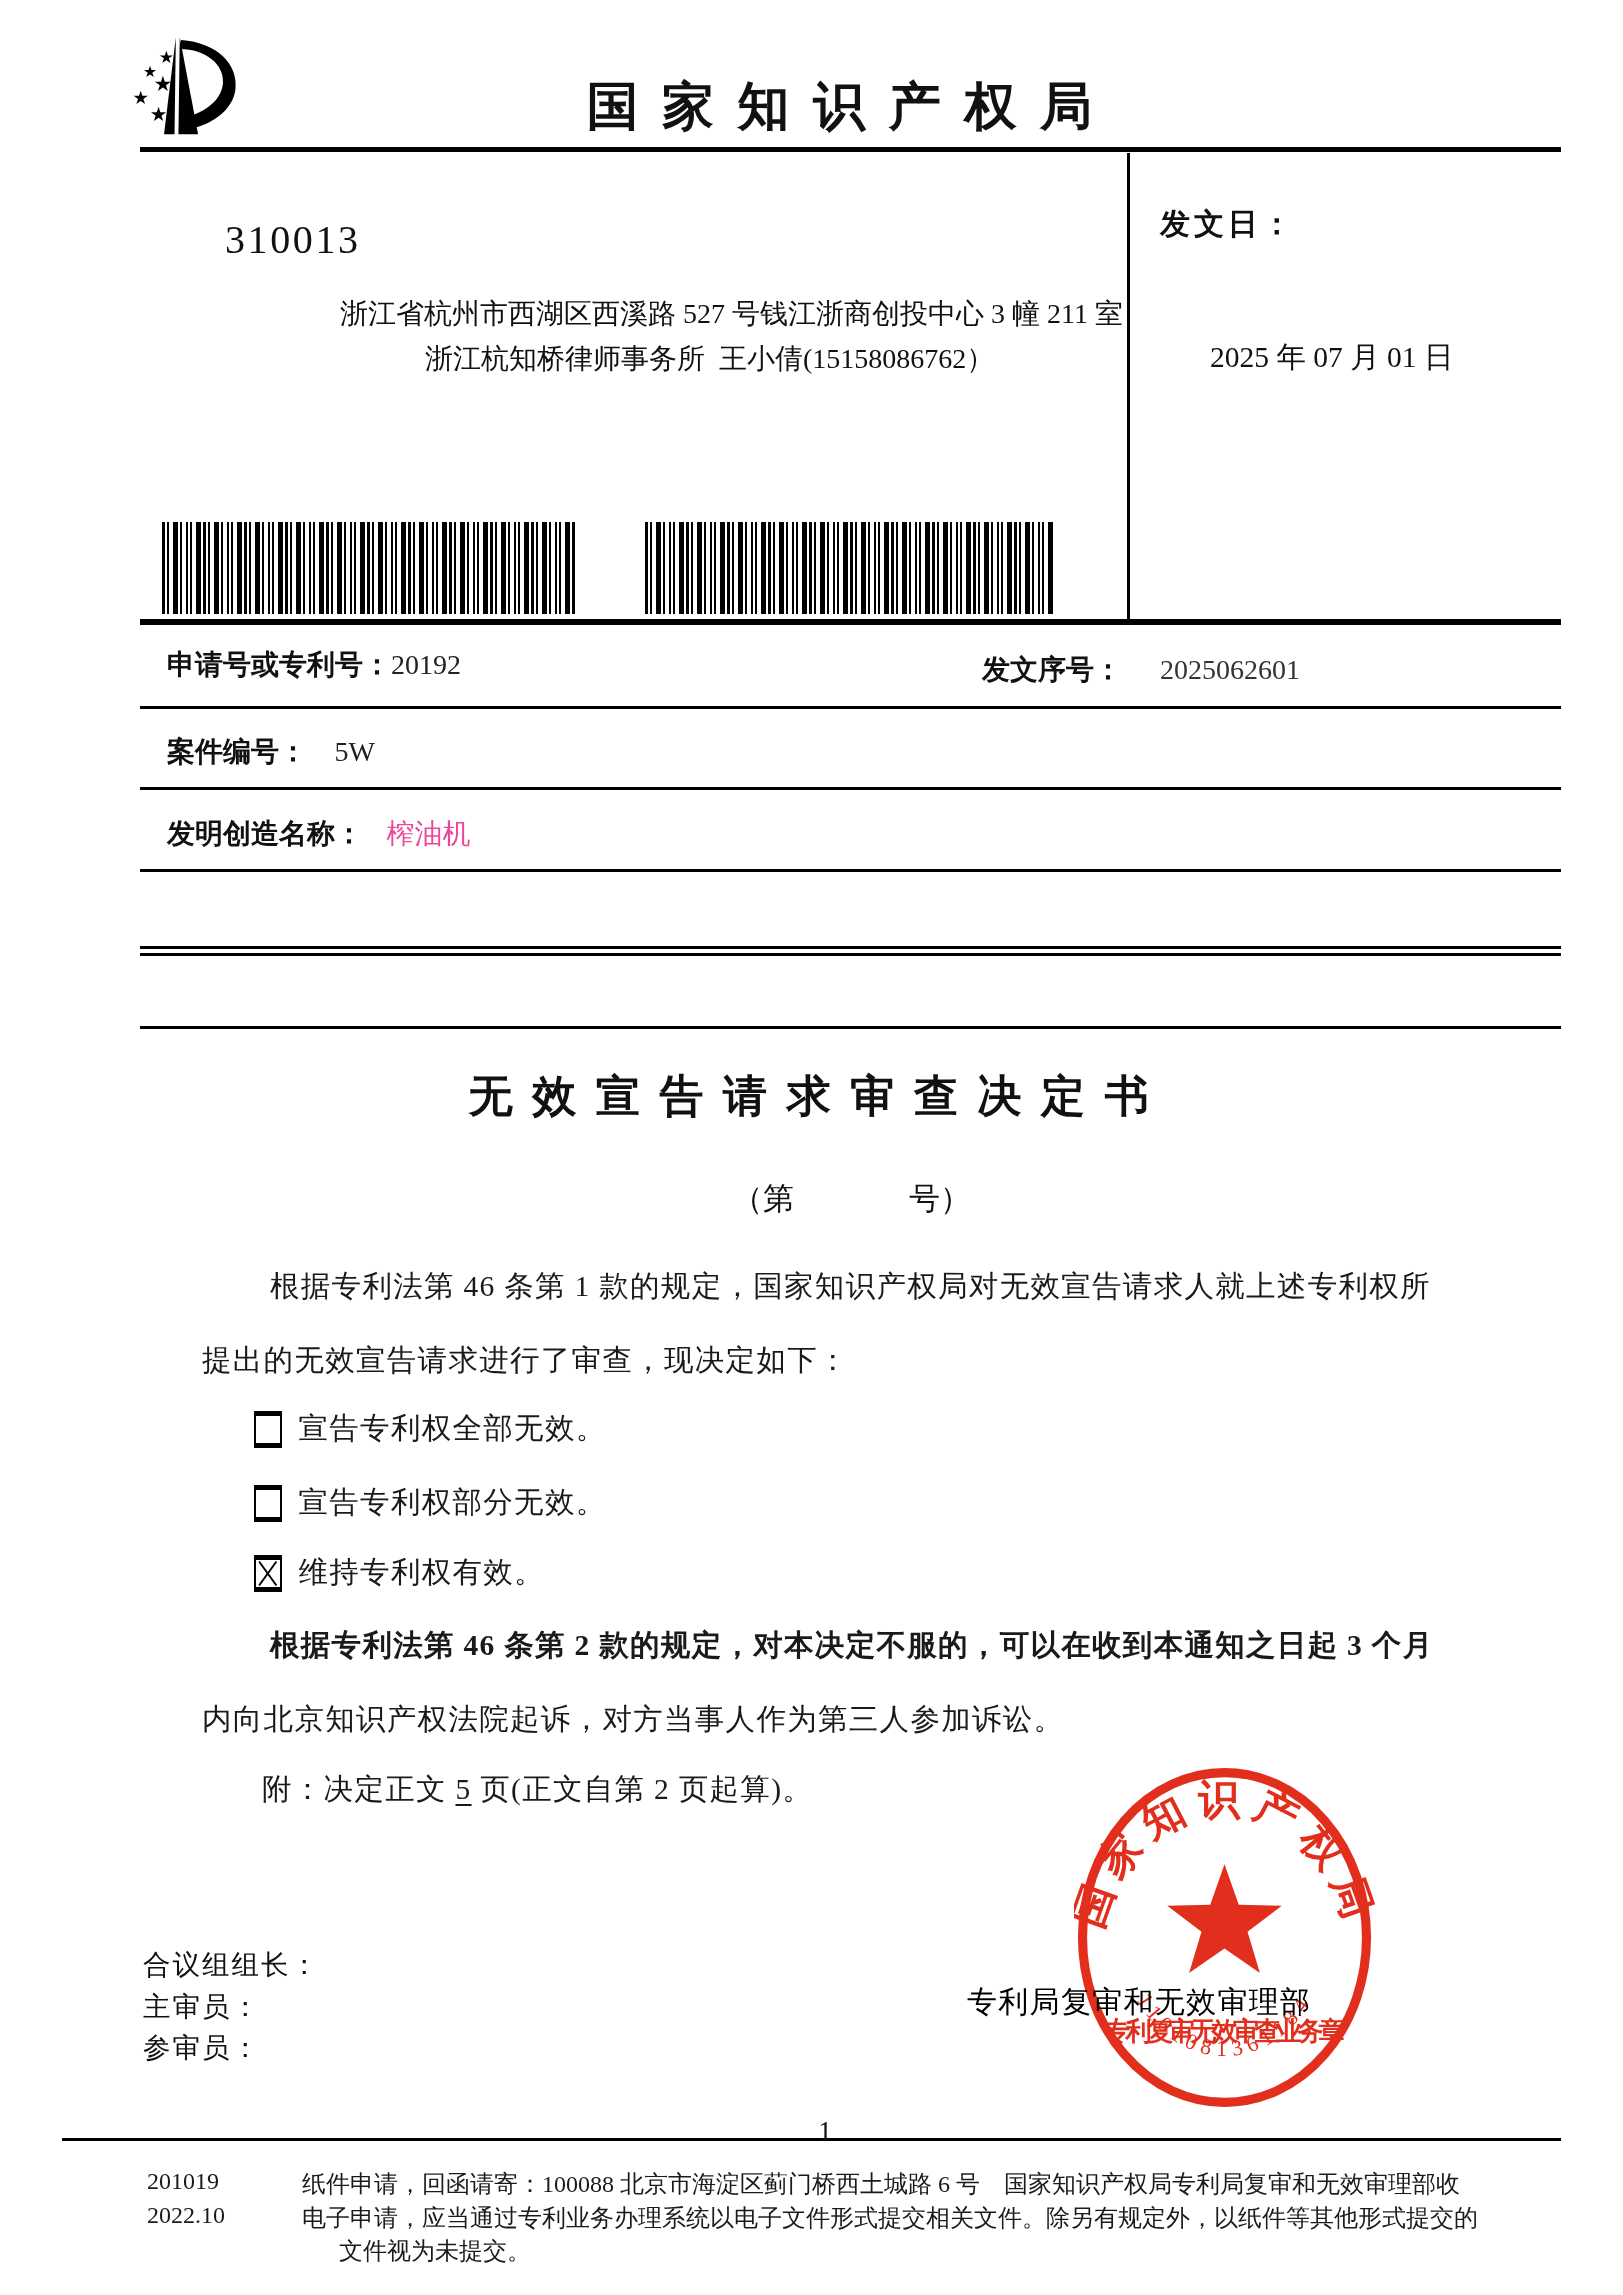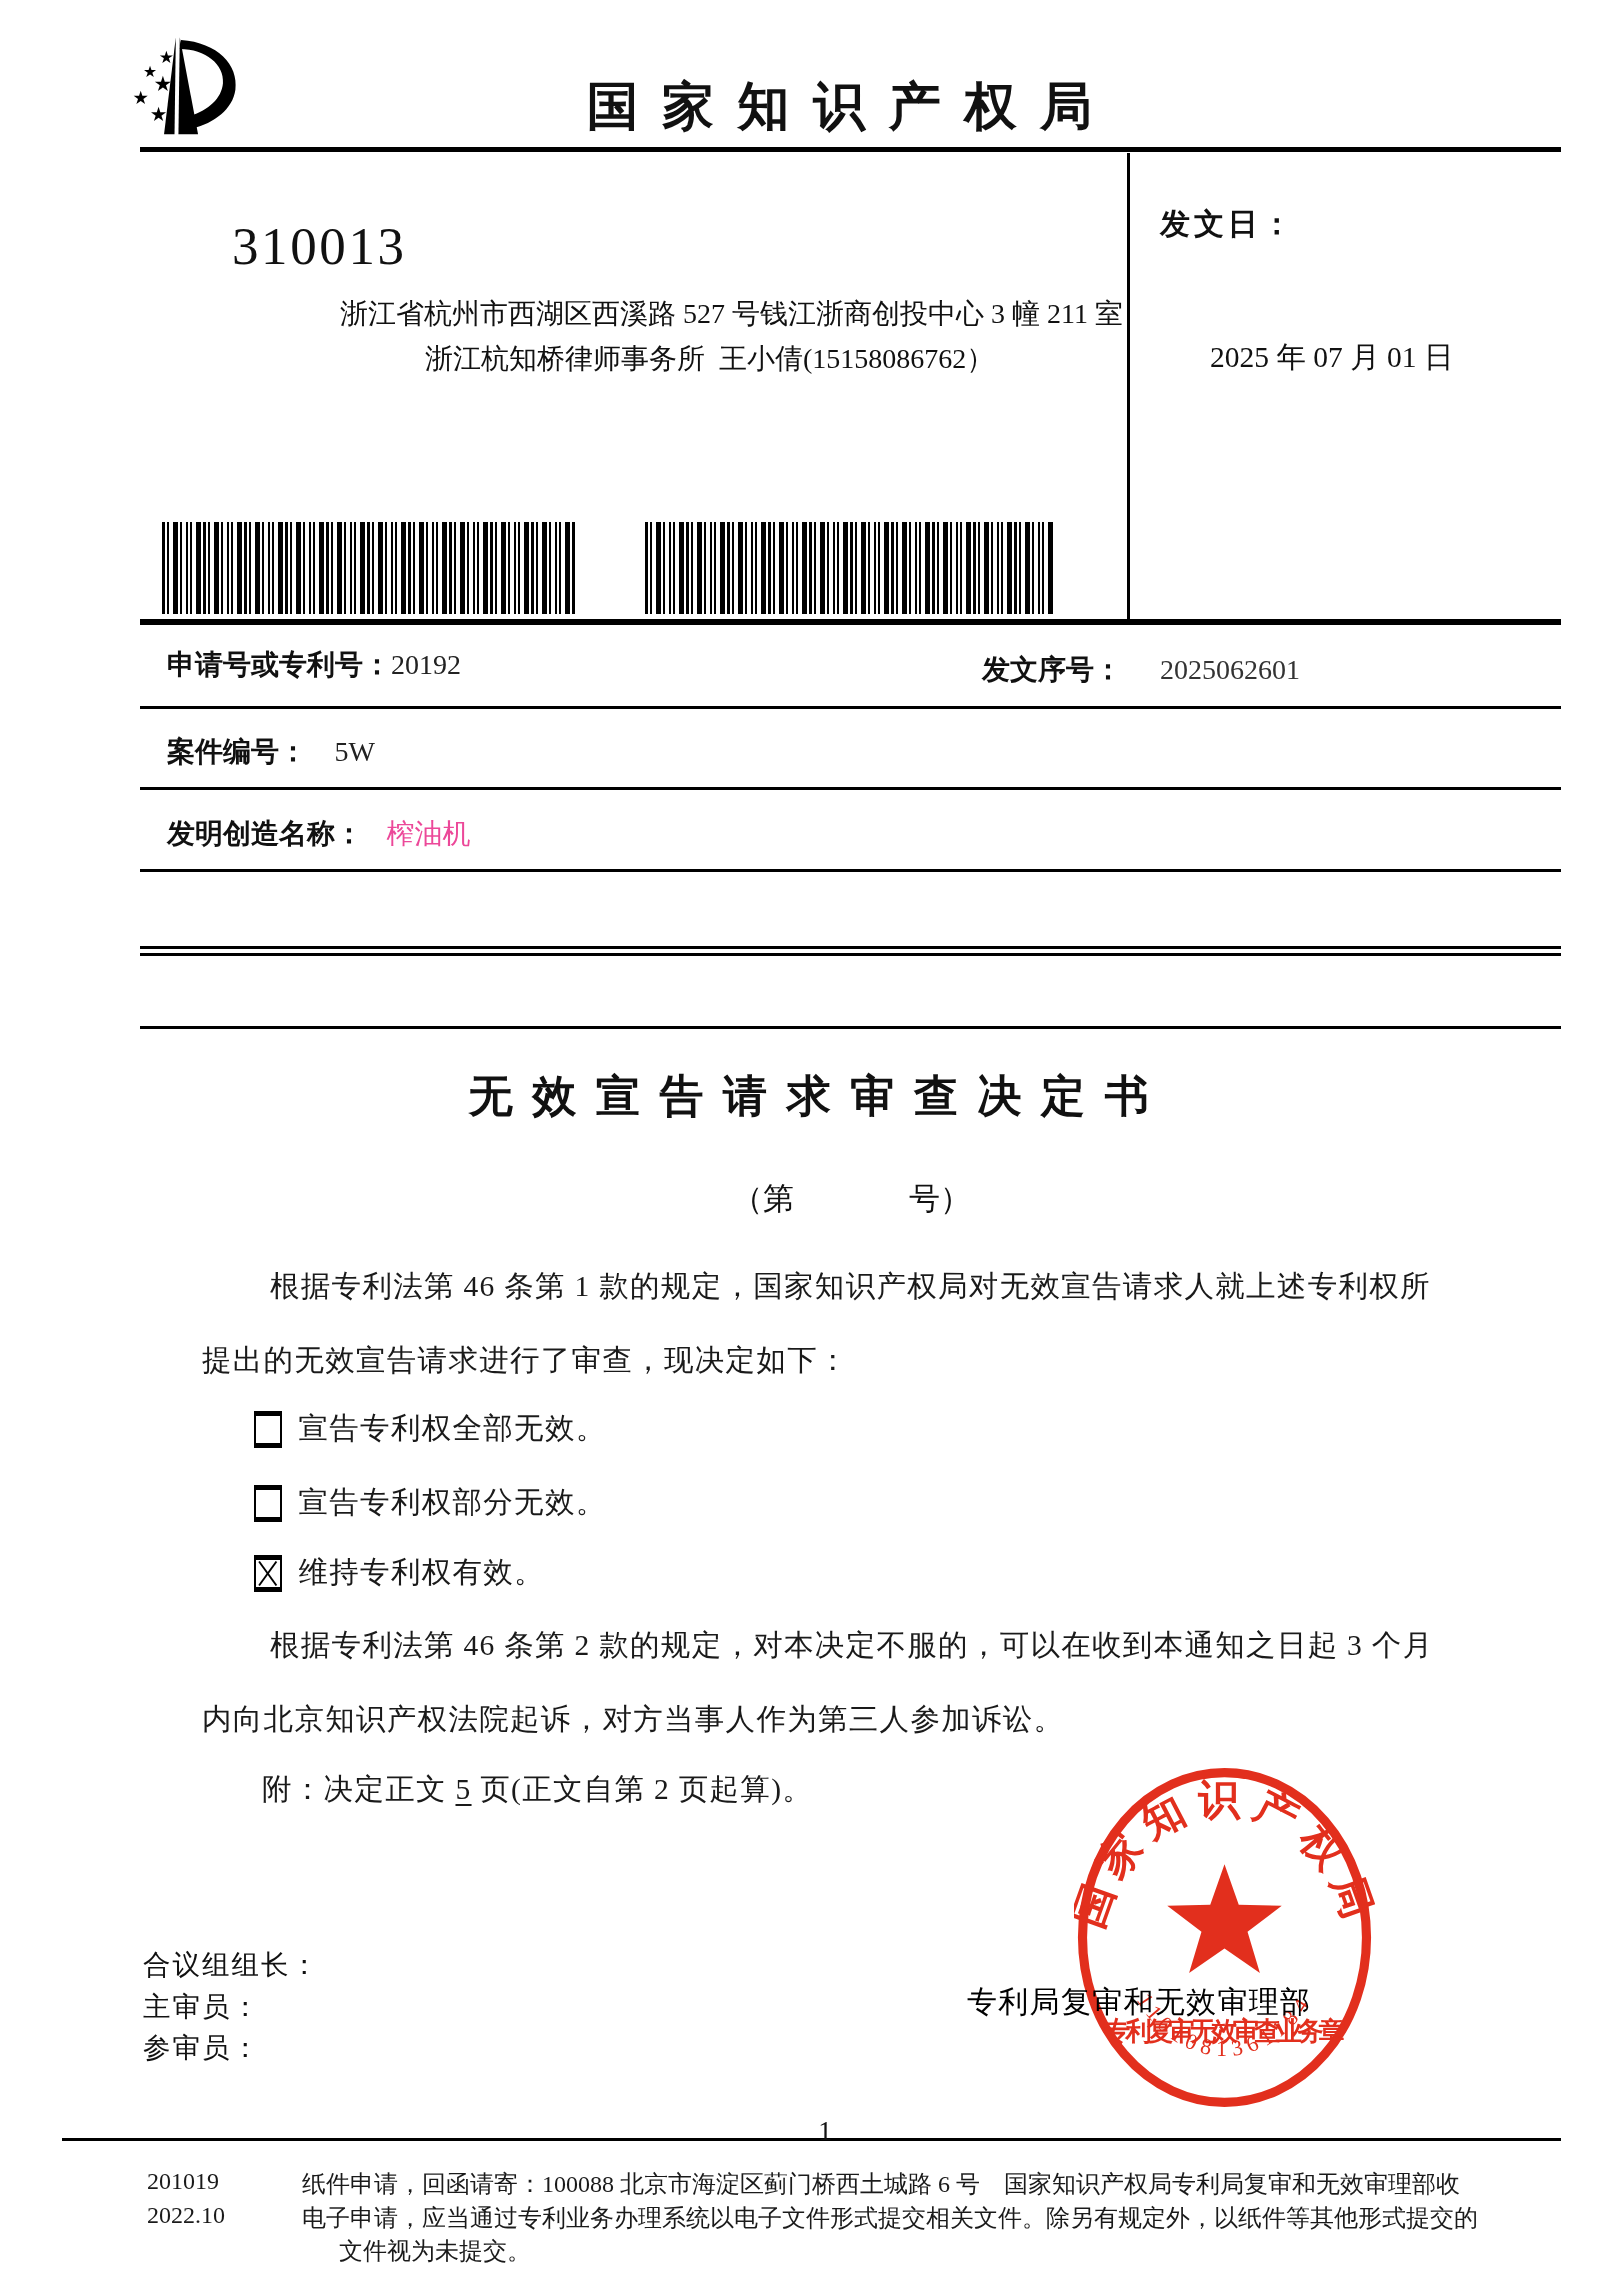--- a/index.html
+++ b/index.html
@@ -13,21 +13,21 @@
   .nowrap{white-space:pre;}
   .rule{background:#000;}
   
   .agency-title{left:393px; top:72px; width:916px; text-align:center;
     font-size:52px; font-weight:bold; letter-spacing:23.6px; white-space:nowrap;}
   .hdr-rule{left:140px; top:147px; width:1421px; height:5.2px;}
   .hdr-vdiv{left:1127px; top:153px; width:3.3px; height:466px;}
   .hdr-bottom{left:140px; top:619px; width:1421px; height:5.9px;}
   .dispatch-label{left:1160px; top:204px; font-size:30px; letter-spacing:3.9px;}
   .dispatch-date{left:1210px; top:338px; font-size:29.5px;}
-  .postal{left:232px; top:216px; font-size:53px; letter-spacing:2.6px;}
+  .postal{left:225px; top:216px; font-size:40px; letter-spacing:2.6px;}
   .addr1{left:340px; top:295px; font-size:28px;}
   .addr2{left:425px; top:340px; font-size:28px;}
   .barcode{top:522px; height:92px;
     background:repeating-linear-gradient(90deg,
       #000 0,#000 3.3px,#fff 3.3px,#fff 5.2px,#000 5.2px,#000 6.5px,#fff 6.5px,#fff 11px,
       #000 11px,#000 16.4px,#fff 16.4px,#fff 18.3px,#000 18.3px,#000 20px,#fff 20px,#fff 23.6px,
       #000 23.6px,#000 25.5px,#fff 25.5px,#fff 28px,#000 28px,#000 29.5px,#fff 29.5px,#fff 34px,
       #000 34px,#000 39px,#fff 39px,#fff 41px);}
   .bc-left{left:162px; width:413px;}
   .bc-right{left:645px; width:410px;}
@@ -134,21 +134,21 @@
   <div class="abs cb-row" style="left:254px; top:1553px;">
     <span class="cb-box">
         <svg viewBox="0 0 42 56">
           <line x1="3" y1="3" x2="39" y2="53" stroke="#000" stroke-width="4"></line>
           <line x1="39" y1="3" x2="3" y2="53" stroke="#000" stroke-width="4"></line>
         </svg>
       </span>
     <span class="body-line">维持专利权有效。</span>
   </div>
 
-  <div class="abs body-line" style="left:270px; top:1626px;">根据专利法第 46 条第 2 款的规定，对本决定不服的，可以在收到本通知之日起 3 个月</div>
+  <div class="abs body-line" style="left:270px; top:1626px;font-weight:bold;">根据专利法第 46 条第 2 款的规定，对本决定不服的，可以在收到本通知之日起 3 个月</div>
   <div class="abs body-line" style="left:202px; top:1700px;">内向北京知识产权法院起诉，对方当事人作为第三人参加诉讼。</div>
 
   <div class="abs body-line" style="left:262px; top:1770px;">
     <span>附：决定正文 </span><span class="uline">5</span><span> 页(正文自第 2 页起算)。</span>
   </div>
 
   <div class="abs sig" style="left:143px; top:1947px;">合议组组长：</div>
   <div class="abs sig" style="left:143px; top:1989px;">主审员：</div>
   <div class="abs sig" style="left:143px; top:2030px;">参审员：</div>
   <div class="abs dept nowrap">专利局复审和无效审理部</div>

